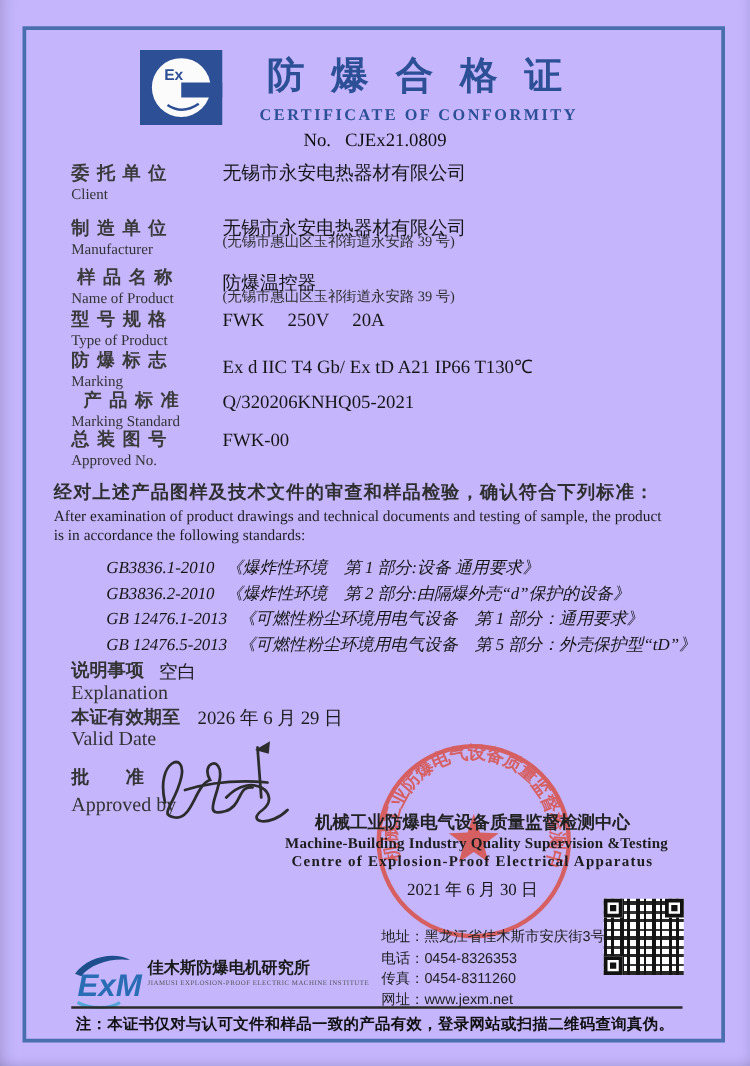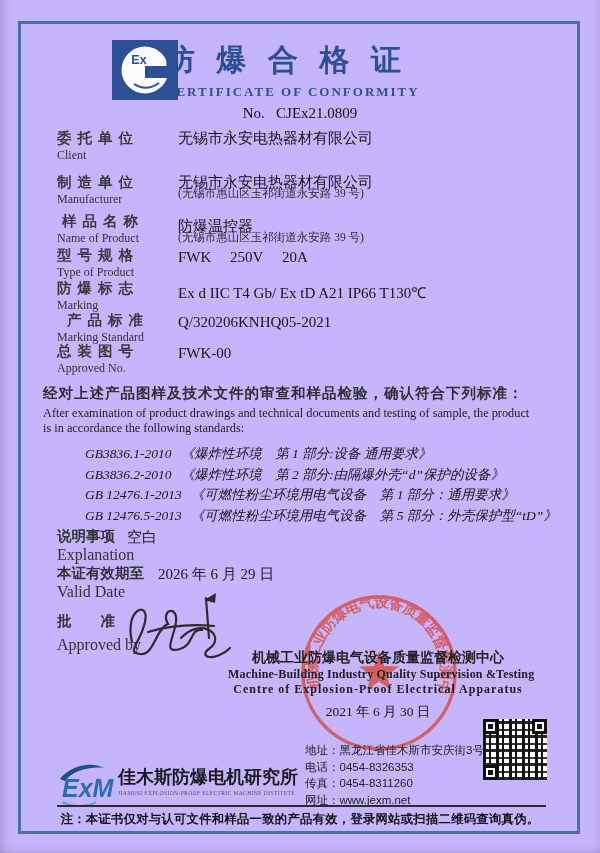--- a/index.html
+++ b/index.html
@@ -9,21 +9,21 @@
     background:#c4b5fd; overflow:hidden;
     font-family:"Liberation Serif", serif; color:#1c1c1c;
     box-shadow: inset 14px 0 14px -14px rgba(0,0,0,.22), inset -10px 0 10px -10px rgba(0,0,0,.12), inset 0 -10px 10px -10px rgba(0,0,0,.18);
   }
   .frame { position:absolute; left:18px; top:21px; right:20px; bottom:19px;
     border:3.5px solid #4a6fae; }
   .abs { position:absolute; }
 
   
   .exlogo { position:absolute; left:112px; top:40px; }
-  .titleblock { position:absolute; left:165px; top:40px; width:340px; }
+  .titleblock { position:absolute; left:165px; top:40px; width:340px; text-align:center; }
   .title { font-size:30px; font-weight:bold; color:#2d4f96; letter-spacing:7px; white-space:nowrap; }
   .subtitle { margin-top:3px; font-size:13px; font-weight:bold; color:#2d4f96; letter-spacing:2px; white-space:nowrap; }
   .certno { position:absolute; left:0; top:105px; width:100%; text-align:center; font-size:15px; color:#111; white-space:pre; }
 
   
   .row { position:absolute; left:57px; }
   .lab .lcn { font-family:"Liberation Sans", sans-serif; font-weight:bold; font-size:14.5px; color:#3a3a3a; letter-spacing:1px; white-space:pre;text-align:right; }
   .lab .len { font-size:12px; color:#333; margin-top:0px; }
   .val { position:absolute; left:121px; top:0; width:360px; white-space:pre-wrap; }
   .val .v { font-size:15px; color:#161616; }
@@ -47,21 +47,21 @@
 
   .issuer { position:absolute; left:228px; top:649px; width:300px; text-align:center; }
   .issuer .icn { font-family:"Liberation Sans", sans-serif; font-weight:bold; font-size:14px; color:#222; white-space:nowrap; }
   .issuer .ien { font-weight:bold; font-size:12px; color:#1d1d1d; letter-spacing:.2px; white-space:nowrap; }
   .issuer .ien2 { letter-spacing:1px; }
   .issuer .idate { margin-top:6px; font-size:13.5px; color:#161616; }
 
   
   .instlogo { position:absolute; left:58px; top:761px; }
   .instname { position:absolute; left:118px; top:765px; }
-  .instname .fcn { font-family:"Liberation Sans", sans-serif; font-weight:bold; font-size:18px; color:#1b1b1b; white-space:nowrap;text-align:right; }
+  .instname .fcn { font-family:"Liberation Sans", sans-serif; font-weight:bold; font-size:13px; color:#1b1b1b; white-space:nowrap; }
   .instname .fen { font-size:5.5px; color:#555; letter-spacing:.4px; margin-top:1px; white-space:nowrap; }
 
   .contacts { position:absolute; left:305px; top:742px; font-family:"Liberation Sans", sans-serif; }
   .crow { font-size:11.5px; color:#222; line-height:16.5px; white-space:nowrap; }
 
   .qr { position:absolute; left:483px; top:719px; width:64px; height:61px; background-color:#fff;
     background-image:
       repeating-linear-gradient(0deg, rgba(20,20,20,.92) 0 3px, transparent 3px 7px, rgba(20,20,20,.85) 7px 9px, transparent 9px 14px),
       repeating-linear-gradient(90deg, #141414 0 3px, transparent 3px 6px, #141414 6px 8px, transparent 8px 13px);
   }

